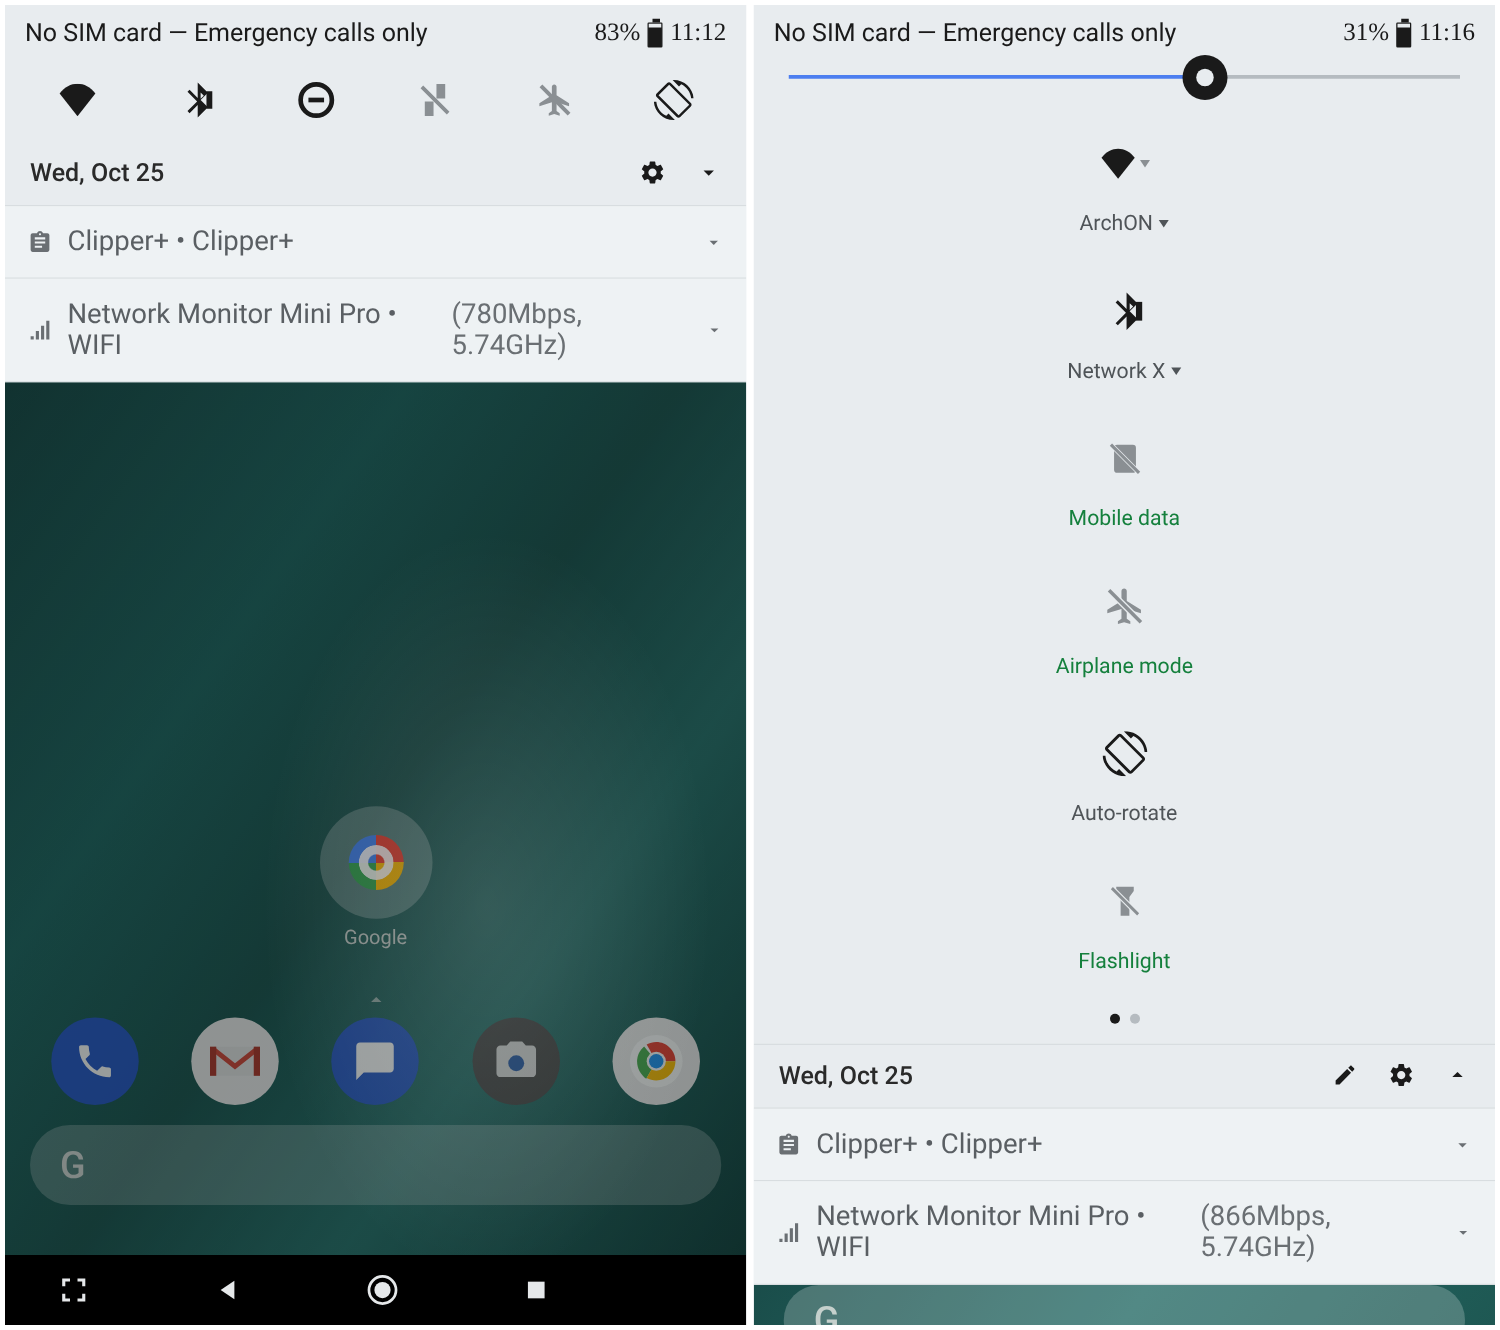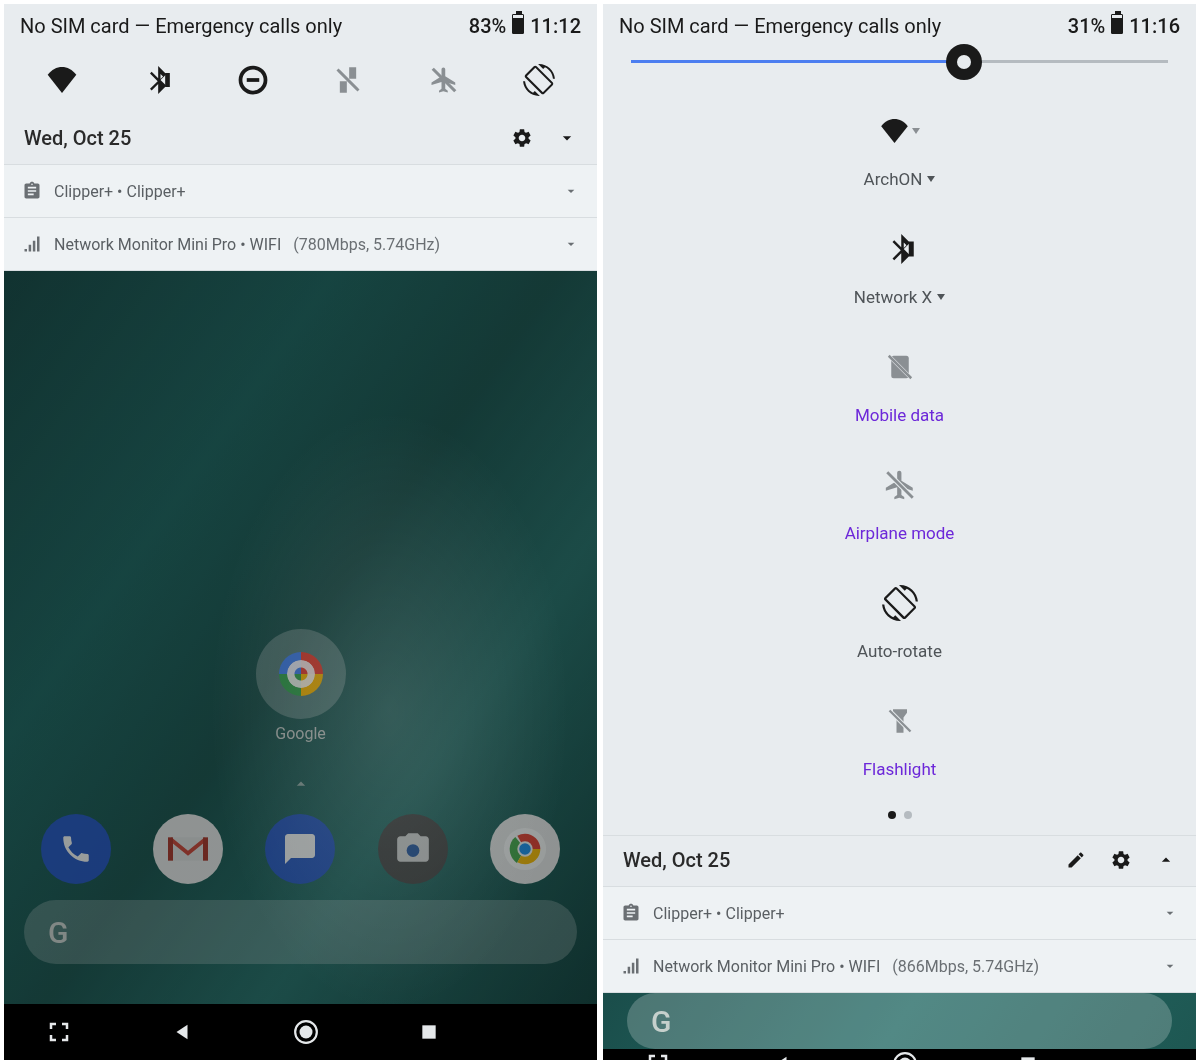--- a/index.html
+++ b/index.html
@@ -23,23 +23,24 @@
   .status-bar {
     display: flex;
     align-items: center;
     justify-content: space-between;
     padding: 10px 16px 8px;
     font-size: 20px;
     color: #1a1a1a;
   }
   .status-right {
     display: flex;
-    align-items: flex-start;
+    align-items: flex-end;
     gap: 6px;
     font-weight: 500;
+    font-family: Liberation Serif, serif;
   }
   .battery-icon {
     width: 12px;
     height: 20px;
     background: #1a1a1a;
     border: 1px solid #1a1a1a;
     border-radius: 1px;
     position: relative;
   }
   .battery-icon::before {
@@ -85,21 +86,21 @@
     font-weight:500;
     border-bottom: 1px solid #d8dde0;
   }
   .date-row-actions { display:flex; gap:24px; align-items:center; }
   
   .notif {
     display: flex;
     align-items: center;
     gap: 12px;
     padding: 16px 18px;
-    font-size: 16px;
+    font-size: 22px;
     color: #6a6f73;
     background: #eef2f4;
     border-bottom: 1px solid #d8dde0;
   }
   .notif .title { color:#5a5f63; }
   .notif svg.n-icon { width:20px; height:20px; flex-shrink:0; }
   .notif .chev { margin-left:auto; }
   
   .wallpaper {
     flex:1;
@@ -232,21 +233,21 @@
     text-align:center;
   }
   .qs-cell {
     display:flex;
     flex-direction:column;
     align-items:center;
     gap:18px;
     color:#4f5458;
     font-size:17px;
   }
-  .qs-cell.dim { color:#6d28d9; }
+  .qs-cell.dim { color:#15803d; }
   .qs-cell .ic {
     width:40px;height:40px;
     display:flex;align-items:center;justify-content:center;
     color:#1a1a1a;
   }
   .qs-cell.dim .ic { color:#8a8f93; }
   .qs-cell .lbl { display:flex; align-items:center; gap:5px; }
   .dots{
     display:flex;
     justify-content:center;

